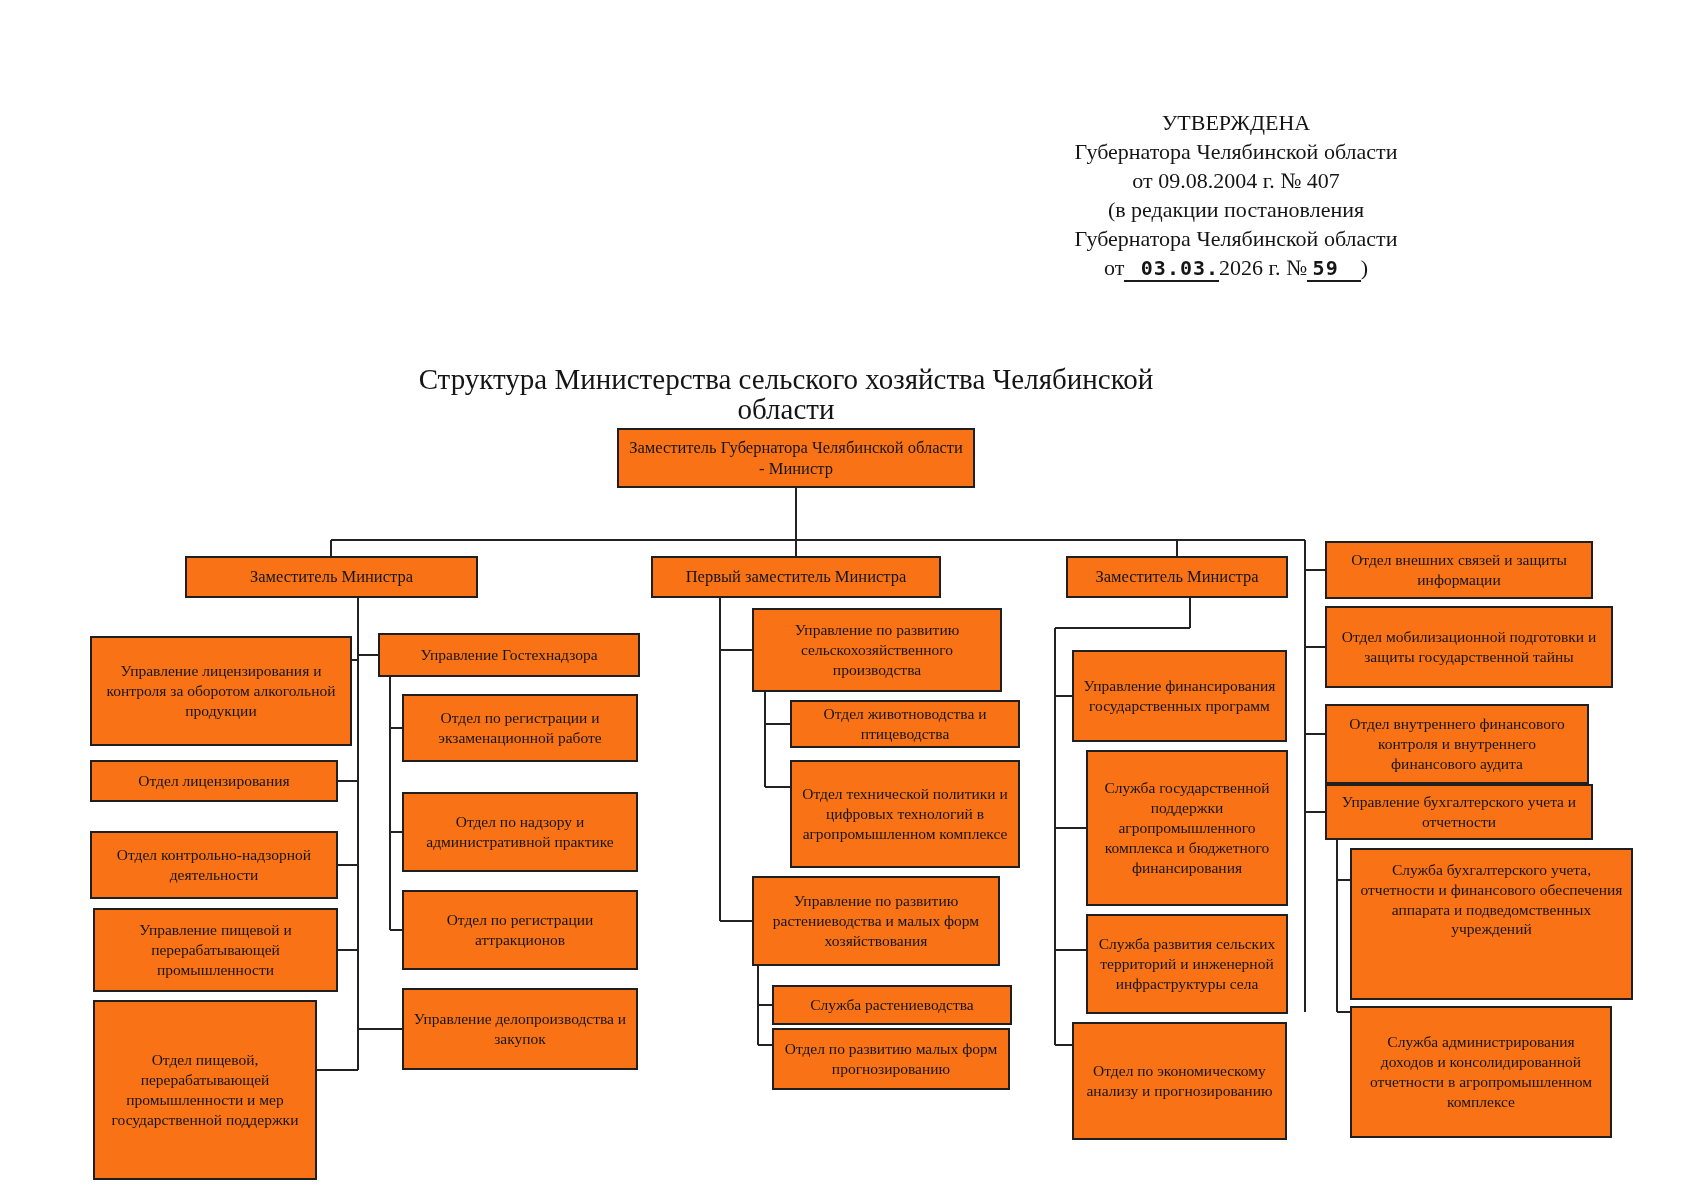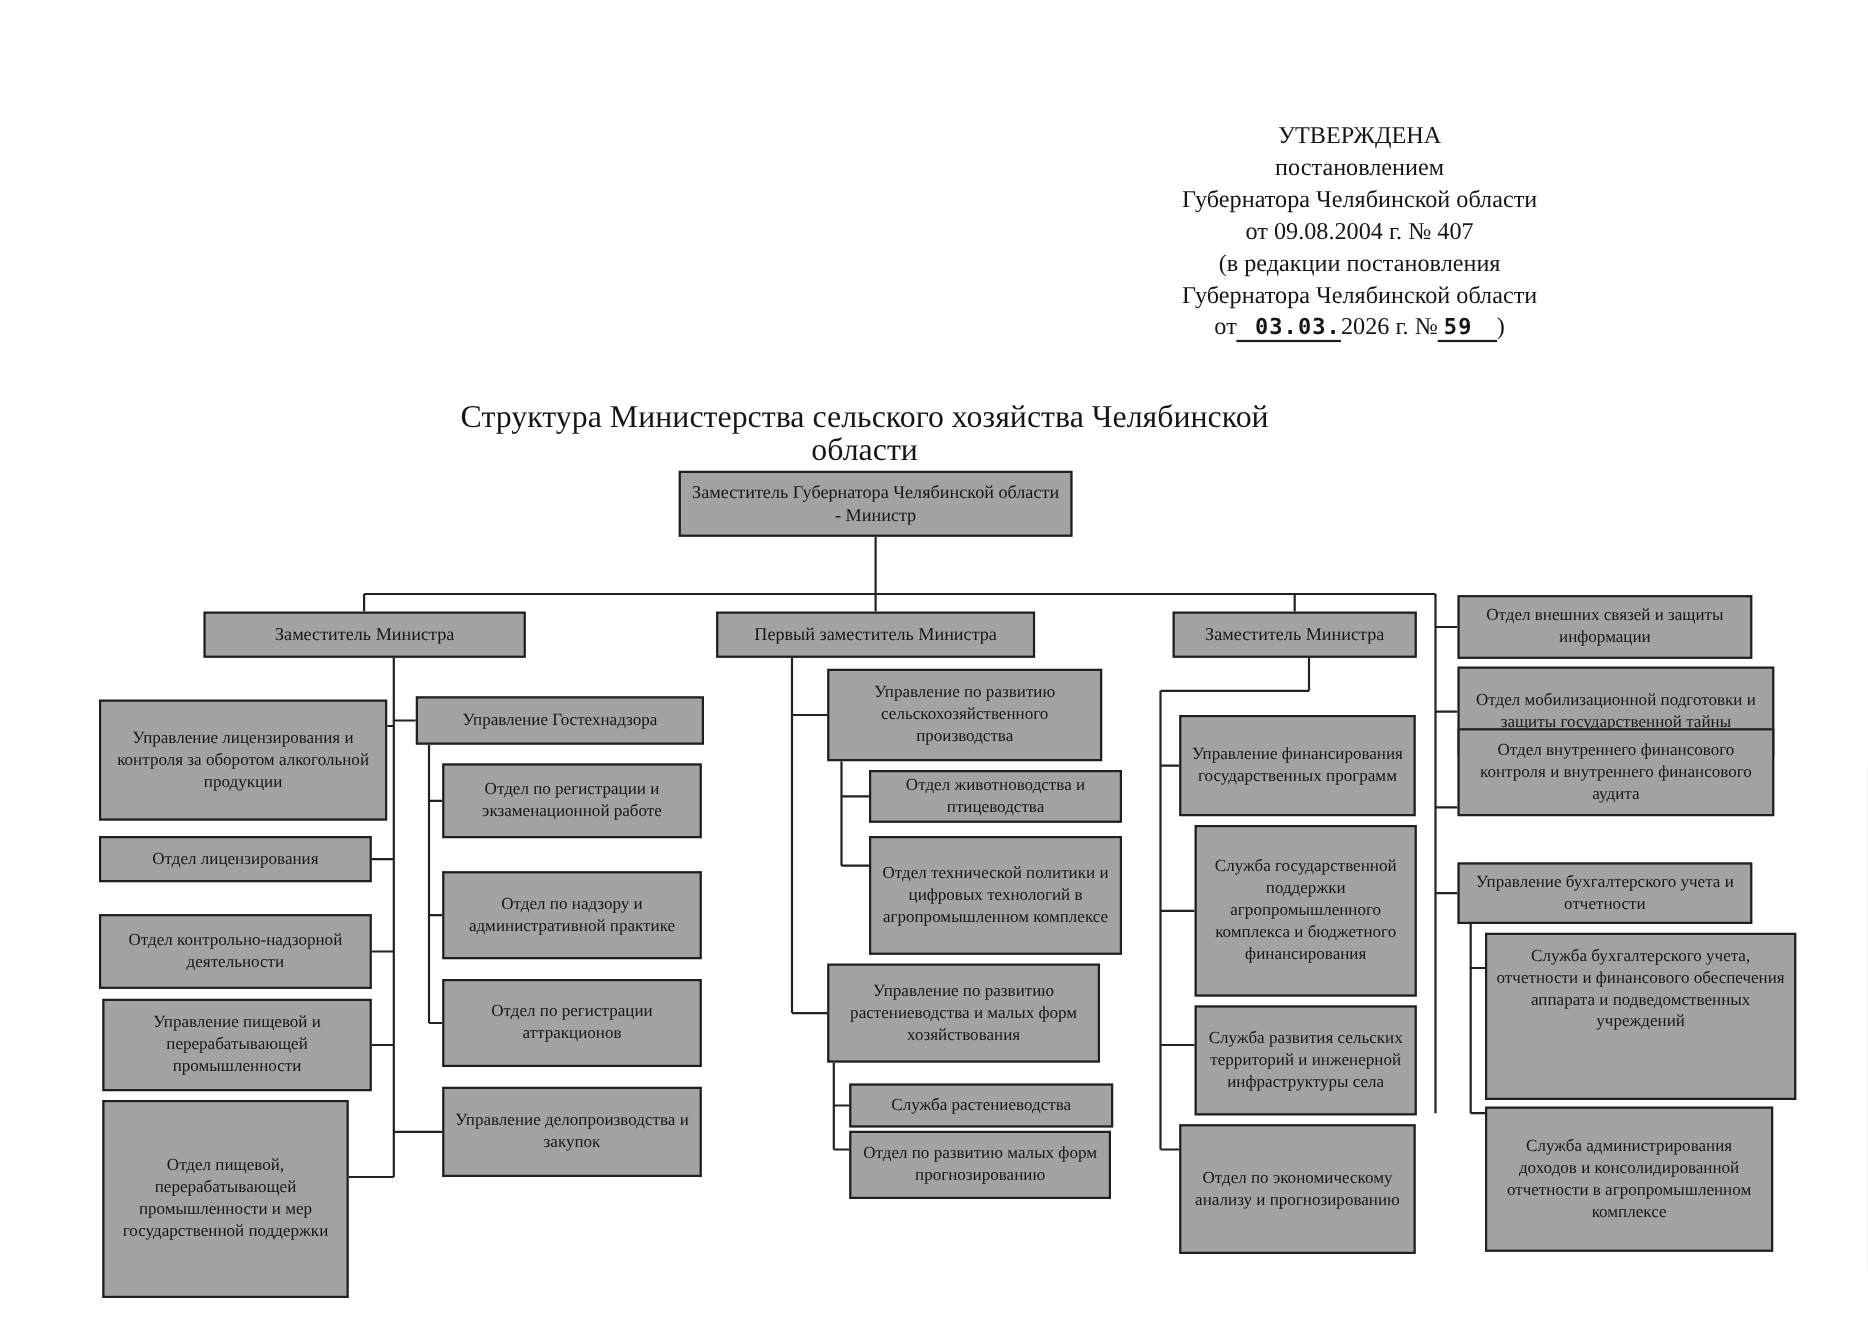--- a/index.html
+++ b/index.html
@@ -23,37 +23,36 @@
   .typed{
     font-family:"DejaVu Sans Mono",monospace;
     font-weight:700;font-size:20px;letter-spacing:1px;
   }
   .doc-title{
     position:absolute;left:380px;top:364px;width:812px;
     text-align:center;font-size:29px;line-height:30px;
   }
   .box{
     position:absolute;box-sizing:border-box;
-    border:2px solid #1f1f1f;background:#a3a3a3;
+    border:2px solid #1f1f1f;background:#f97316;
     display:flex;align-items:center;justify-content:center;
     text-align:center;font-size:15.5px;line-height:1.28;
     padding:3px 8px;
   }
   .box.head{font-size:16.5px;}
   .box.top{align-items:flex-start;padding-top:10px;}
   svg.wires{position:absolute;left:0;top:0;}
 </style>
 </head>
 <body>
 
 <div class="page">
 
   <div class="approval">
     <div class="ln">УТВЕРЖДЕНА</div>
-    <div class="ln">постановлением</div>
     <div class="ln">Губернатора Челябинской области</div>
     <div class="ln">от 09.08.2004 г. № 407</div>
     <div class="ln">(в редакции постановления</div>
     <div class="ln">Губернатора Челябинской области</div>
     <div class="ln"><span>от</span><span class="u">&nbsp;&nbsp;&nbsp;<span class="typed">03.03.</span></span><span>2026 г. №</span><span class="u">&nbsp;<span class="typed">59</span>&nbsp;&nbsp;&nbsp;&nbsp;</span><span>)</span></div>
   </div>
 
   <div class="doc-title">Структура Министерства сельского хозяйства Челябинской области</div>
 
   <svg class="wires" width="1698" height="1200">
@@ -108,18 +107,18 @@
   <div class="box" style="left:772px;top:985px;width:240px;height:40px">Служба растениеводства</div>
   <div class="box" style="left:772px;top:1028px;width:238px;height:62px">Отдел по развитию малых форм прогнозированию</div>
 
   <div class="box" style="left:1072px;top:650px;width:215px;height:92px">Управление финансирования государственных программ</div>
   <div class="box" style="left:1086px;top:750px;width:202px;height:156px">Служба государственной поддержки агропромышленного комплекса и бюджетного финансирования</div>
   <div class="box" style="left:1086px;top:914px;width:202px;height:100px">Служба развития сельских территорий и инженерной инфраструктуры села</div>
   <div class="box" style="left:1325px;top:541px;width:268px;height:58px">Отдел внешних связей и защиты информации</div>
 
   <div class="box" style="left:1072px;top:1022px;width:215px;height:118px">Отдел по экономическому анализу и прогнозированию</div>
   <div class="box" style="left:1325px;top:606px;width:288px;height:82px">Отдел мобилизационной подготовки и защиты государственной тайны</div>
-  <div class="box" style="left:1325px;top:662px;width:288px;height:80px">Отдел внутреннего финансового контроля и внутреннего финансового аудита</div>
+  <div class="box" style="left:1325px;top:704px;width:264px;height:80px">Отдел внутреннего финансового контроля и внутреннего финансового аудита</div>
   <div class="box" style="left:1325px;top:784px;width:268px;height:56px">Управление бухгалтерского учета и отчетности</div>
   <div class="box top" style="left:1350px;top:848px;width:283px;height:152px">Служба бухгалтерского учета, отчетности и финансового обеспечения аппарата и подведомственных учреждений</div>
   <div class="box" style="left:1350px;top:1006px;width:262px;height:132px">Служба администрирования доходов и консолидированной отчетности в агропромышленном комплексе</div>
 
 </div>
 
 </body></html>

